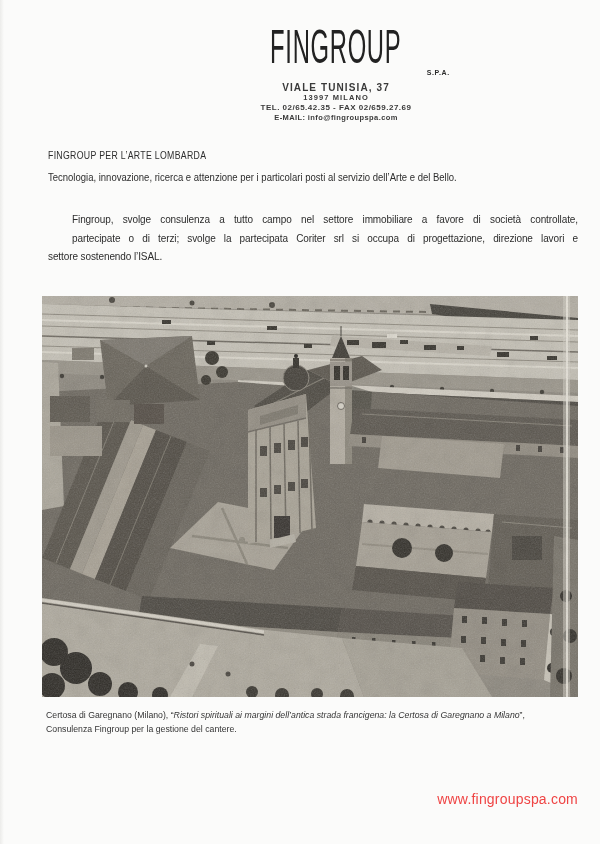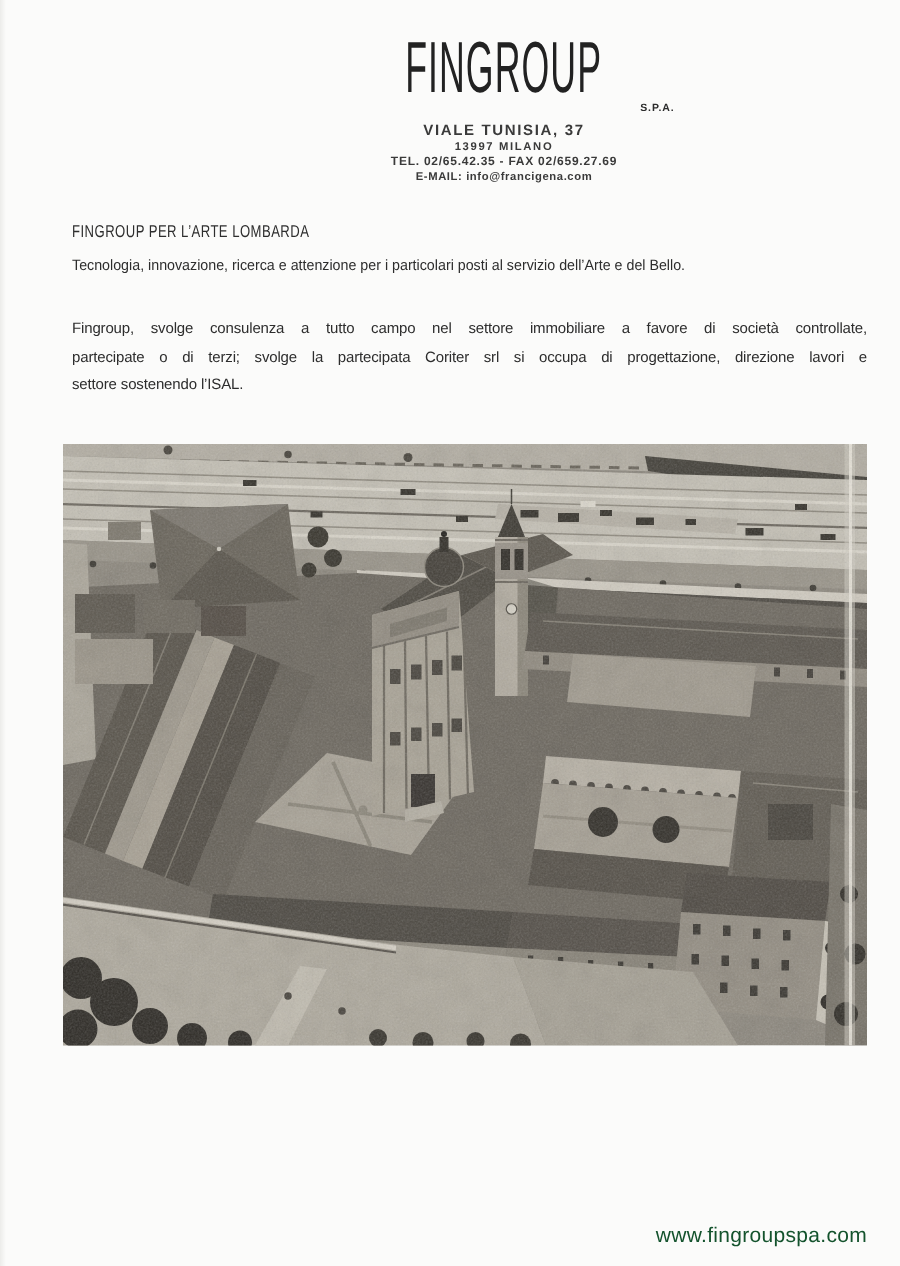--- a/index.html
+++ b/index.html
@@ -29,50 +29,50 @@
   .title{
     position:absolute;left:48px;top:149px;font-size:11.5px;color:#2d2d2d;
     white-space:nowrap;transform:scaleX(0.76);transform-origin:0 50%;letter-spacing:0.4px;
   }
   .subtitle{
     position:absolute;left:48px;top:172px;font-size:10px;color:#2d2d2d;
     white-space:nowrap;transform:scaleX(0.95);transform-origin:0 50%;
   }
   .body-text{position:absolute;left:48px;top:211px;width:530px;font-size:10px;letter-spacing:-0.1px;color:#2d2d2d;}
   .body-text .bline{line-height:18.5px;white-space:nowrap;}
-  .body-text .jline{text-align:justify;text-align-last:justify;white-space:normal;}
+  .body-text .jline{text-align:justify;text-align-last:justify;white-space:normal;margin-left:24px;}
 
   
   .photo{position:absolute;left:42px;top:296px;width:536px;height:401px;}
   .photo svg{display:block;}
 
   
   .caption{position:absolute;left:46px;top:709px;width:540px;font-size:9px;color:#343434;}
   .caption .cline{line-height:13.5px;white-space:nowrap;transform:scaleX(0.97);transform-origin:0 50%;}
 
   
-  .footer{position:absolute;right:22px;top:815px;font-size:14px;color:#14532d;letter-spacing:0.2px;}
+  .footer{position:absolute;right:22px;top:791px;font-size:14px;color:#ef4444;letter-spacing:0.2px;}
 </style>
 </head>
 <body>
 
 <div class="page">
   <div class="scan-edge"></div>
 
   <div class="letterhead">
     <div class="logo-row">
       <span class="logo-text">FINGROUP</span>
       <span class="logo-spa">S.P.A.</span>
     </div>
     <div class="lh-line lh-1">VIALE TUNISIA, 37</div>
     <div class="lh-line lh-2">13997 MILANO</div>
     <div class="lh-line lh-3">TEL. 02/65.42.35 - FAX 02/659.27.69</div>
     <div class="lh-line lh-4">
       <span>E-MAIL:</span>
-      <span>info@francigena.com</span>
+      <span>info@fingroupspa.com</span>
     </div>
   </div>
 
   <div class="title">FINGROUP PER L’ARTE LOMBARDA</div>
   <div class="subtitle">Tecnologia, innovazione, ricerca e attenzione per i particolari posti al servizio dell’Arte e del Bello.</div>
   <div class="body-text">
     <div class="bline jline">Fingroup, svolge consulenza a tutto campo nel settore immobiliare a favore di società controllate,</div>
     <div class="bline jline">partecipate o di terzi; svolge la partecipata Coriter srl si occupa di progettazione, direzione lavori e</div>
     <div class="bline">settore sostenendo l’ISAL.</div>
   </div>
@@ -345,15 +345,21 @@
         <rect x="524" y="0" width="2" height="401" fill="#efebe1" opacity="0.85"></rect>
       </g>
 
       <g>
         <rect width="536" height="401" filter="url(#grainFine)" opacity="0.24"></rect>
         <rect width="536" height="401" filter="url(#grainCoarse)" opacity="0.15" style="mix-blend-mode:multiply"></rect>
       </g>
     </svg>
   </div>
 
+  <div class="caption">
+    <div class="cline">
+      <span>Certosa di Garegnano (Milano), “</span><em>Ristori spirituali ai margini dell’antica strada francigena: la Certosa di Garegnano a Milano</em><span>”,</span>
+    </div>
+    <div class="cline">Consulenza Fingroup per la gestione del cantere.</div>
+  </div>
 
   <div class="footer">www.fingroupspa.com</div>
 </div>
 
 </body></html>

